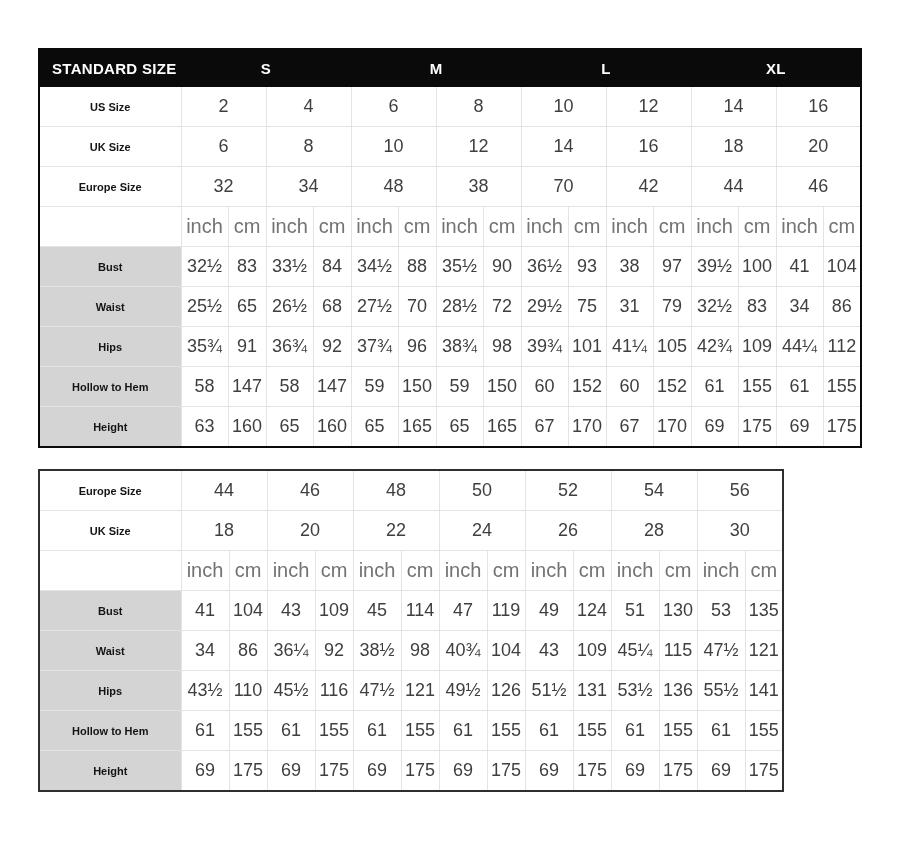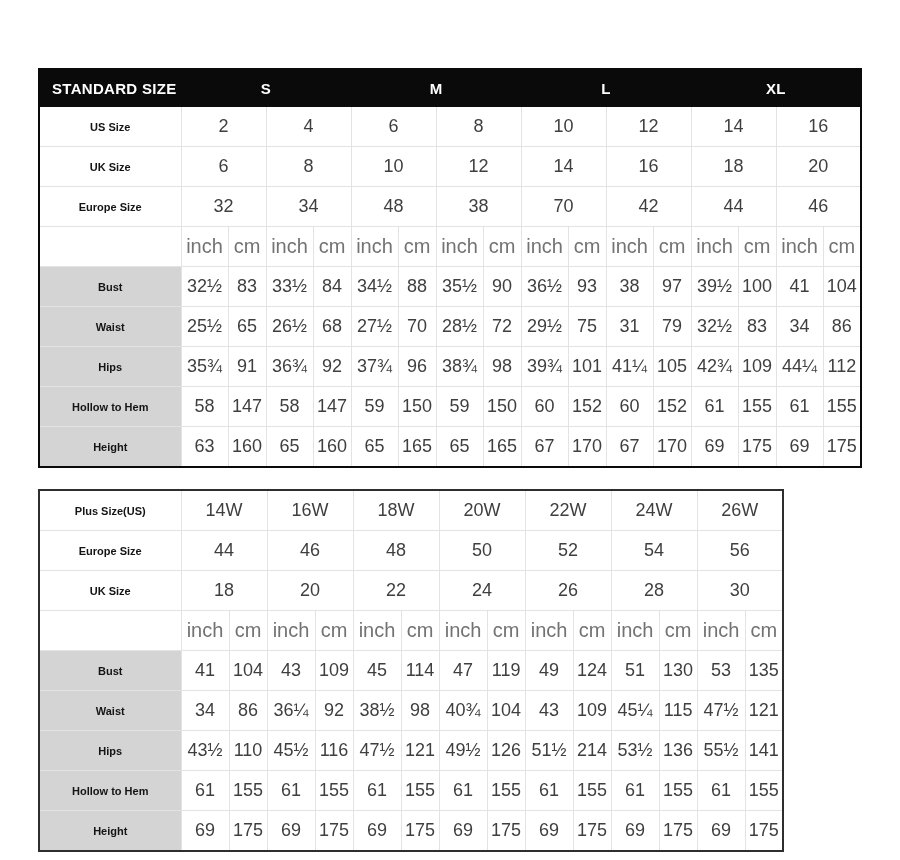--- a/index.html
+++ b/index.html
@@ -5,21 +5,21 @@
   html, body {
     margin: 0;
     padding: 0;
     background: #ffffff;
     font-family: "Liberation Sans", "DejaVu Sans", sans-serif;
   }
   .page {
     width: 900px;
     height: 860px;
     box-sizing: border-box;
-    padding: 68px 0 0 38px;
+    padding: 48px 0 0 38px;
     background: #ffffff;
   }
   table.size-table {
     border-collapse: collapse;
     table-layout: fixed;
   }
   table.t1 {
     width: 824px;
     border: 2px solid #0a0a0a;
     margin-bottom: 21px;
@@ -263,30 +263,20 @@
         <col style="width: 38px;">
         <col style="width: 48px;">
         <col style="width: 38px;">
         <col style="width: 48px;">
         <col style="width: 38px;">
         <col style="width: 48px;">
         <col style="width: 38px;">
       </colgroup>
       <tbody>
         <tr>
-          <td class="row-label">Plus Size(US)</td>
-          <td class="val" colspan="2">14W</td>
-          <td class="val" colspan="2">16W</td>
-          <td class="val" colspan="2">18W</td>
-          <td class="val" colspan="2">20W</td>
-          <td class="val" colspan="2">22W</td>
-          <td class="val" colspan="2">24W</td>
-          <td class="val" colspan="2">26W</td>
-        </tr>
-        <tr>
           <td class="row-label">Europe Size</td>
           <td class="val" colspan="2">44</td>
           <td class="val" colspan="2">46</td>
           <td class="val" colspan="2">48</td>
           <td class="val" colspan="2">50</td>
           <td class="val" colspan="2">52</td>
           <td class="val" colspan="2">54</td>
           <td class="val" colspan="2">56</td>
         </tr>
         <tr>
@@ -354,21 +344,21 @@
           <td class="row-label">Hips</td>
           <td class="val">43½</td>
           <td class="val">110</td>
           <td class="val">45½</td>
           <td class="val">116</td>
           <td class="val">47½</td>
           <td class="val">121</td>
           <td class="val">49½</td>
           <td class="val">126</td>
           <td class="val">51½</td>
-          <td class="val">214</td>
+          <td class="val">131</td>
           <td class="val">53½</td>
           <td class="val">136</td>
           <td class="val">55½</td>
           <td class="val">141</td>
         </tr>
         <tr class="measure">
           <td class="row-label">Hollow to Hem</td>
           <td class="val">61</td>
           <td class="val">155</td>
           <td class="val">61</td>

